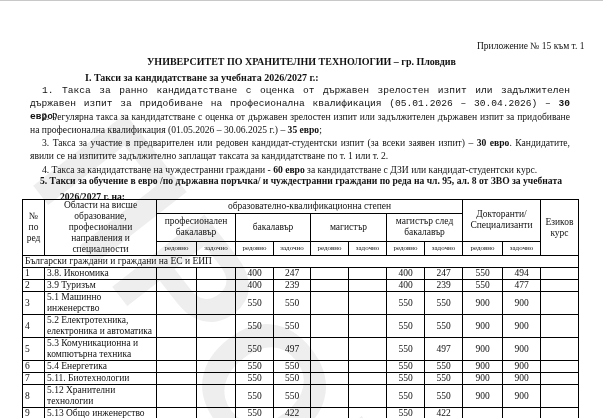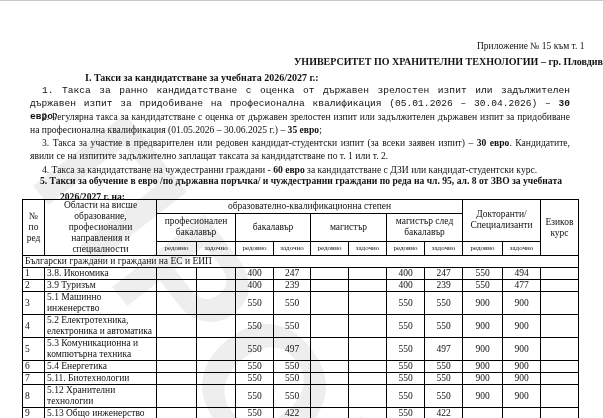--- a/index.html
+++ b/index.html
@@ -1,21 +1,21 @@
 <!DOCTYPE html>
 <html><head>
 <meta charset="utf-8">
 <style>
   html, body { margin: 0; padding: 0; background: #ffffff; }
   body { width: 603px; height: 418px; overflow: hidden; position: relative;
          font-family: "Liberation Serif", "DejaVu Serif", serif; color: #111; }
   .topbar { position: absolute; left: 0; top: 0; width: 603px; height: 1px; background: #c8c8c8; }
   .page { position: absolute; left: 0; top: 0; width: 603px; height: 418px; }
   .appendix { position: absolute; left: 463px; top: 41px; font-size: 9.5px; margin-left: 14px; }
-  .title { position: absolute; left: 0; width: 603px; top: 56px; text-align: right;
+  .title { position: absolute; left: 0; width: 603px; top: 56px; text-align: center;
            font-size: 10px; font-weight: bold; }
   .sec1 { position: absolute; left: 37px; top: 72px; font-size: 10px; font-weight: bold; margin-left: 48px; }
   .para { position: absolute; left: 30px; width: 540px; font-size: 9.6px; line-height: 13px;
           text-align: justify; }
   .para .ind { padding-left: 12px; }
   .p1 { top: 84px; font-family: Liberation Mono, monospace; }
   .p2 { top: 110px; }
   .p3 { top: 136px; }
   .p4 { top: 163px; padding-left: 12px; }
   .p5 { position: absolute; left: 40px; top: 175px; font-size: 9.6px; font-weight: bold; }

